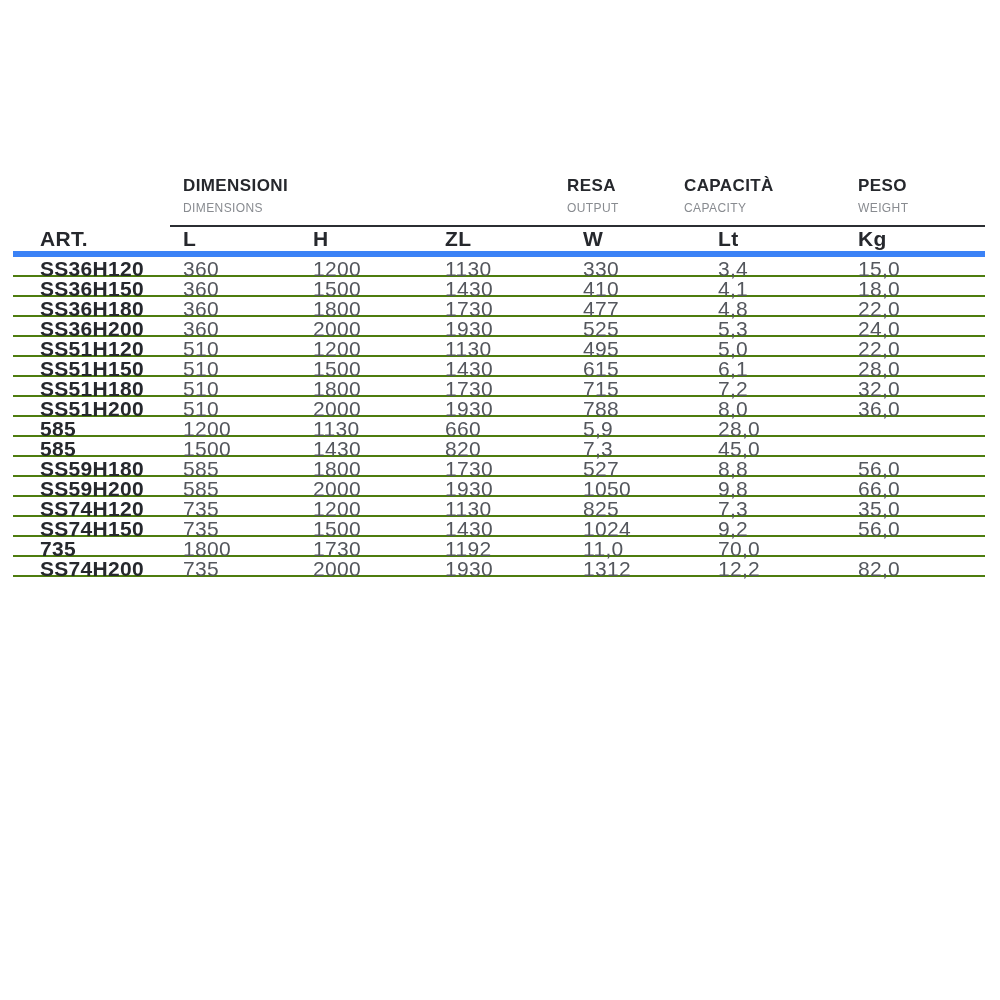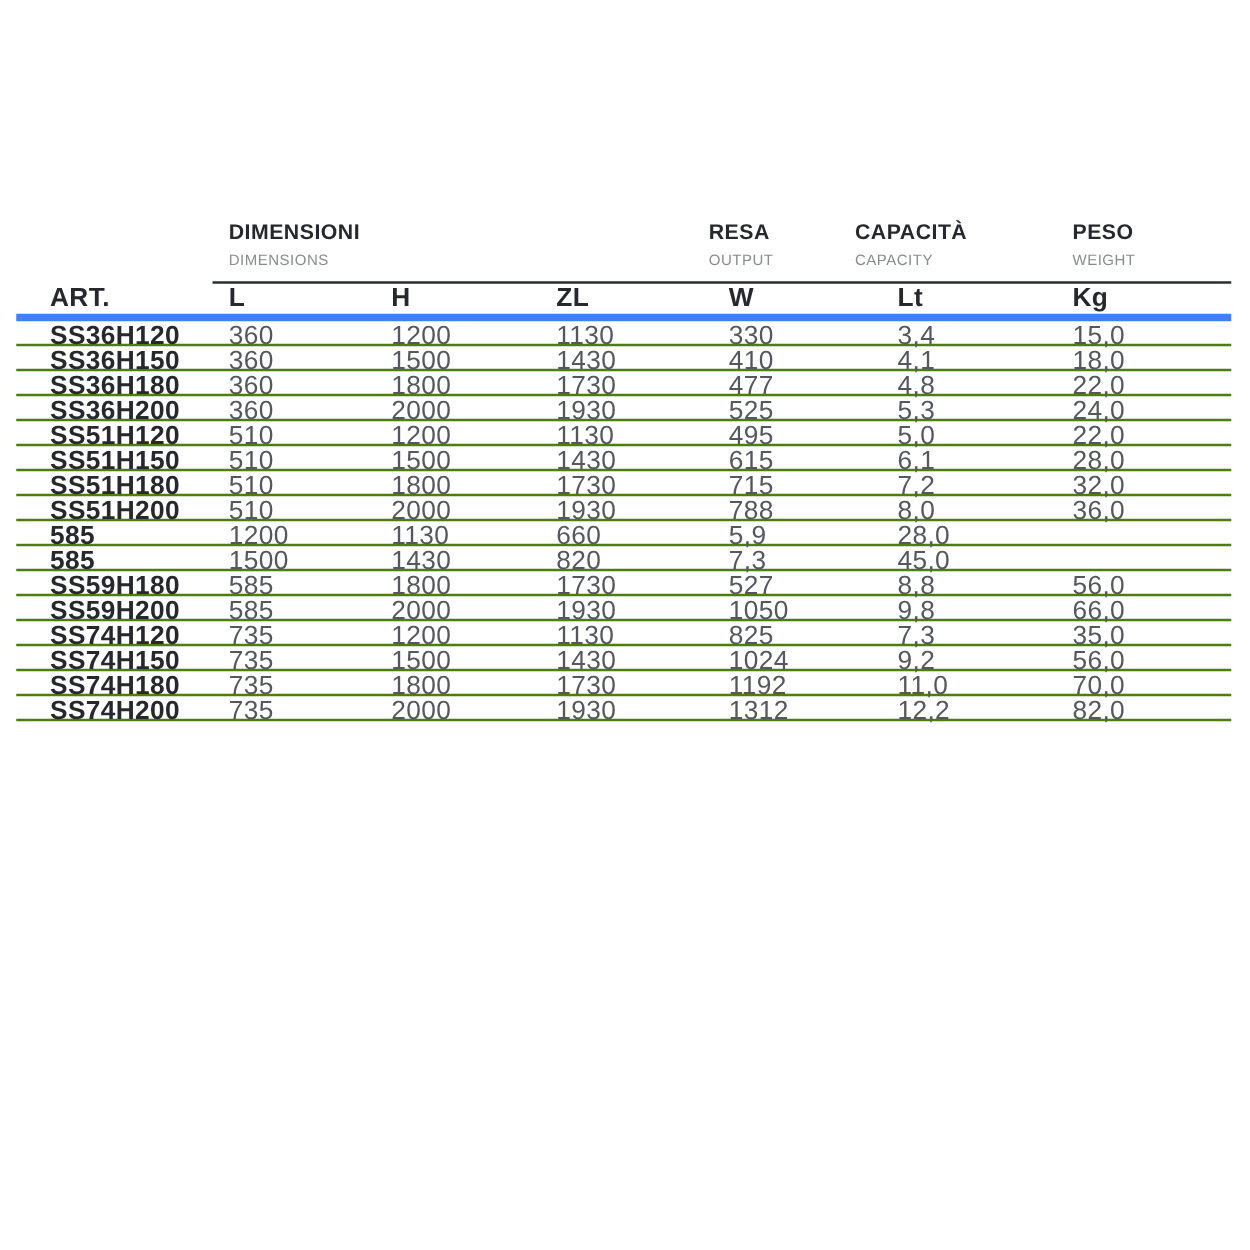--- a/index.html
+++ b/index.html
@@ -243,21 +243,20 @@
       <div class="cols row">
       <div>SS74H150</div>
       <div>735</div>
       <div>1500</div>
       <div>1430</div>
       <div>1024</div>
       <div>9,2</div>
       <div>56,0</div>
     </div>
       <div class="cols row">
-      <div>SS74H180</div>
       <div>735</div>
       <div>1800</div>
       <div>1730</div>
       <div>1192</div>
       <div>11,0</div>
       <div>70,0</div>
     </div>
       <div class="cols row">
       <div>SS74H200</div>
       <div>735</div>

